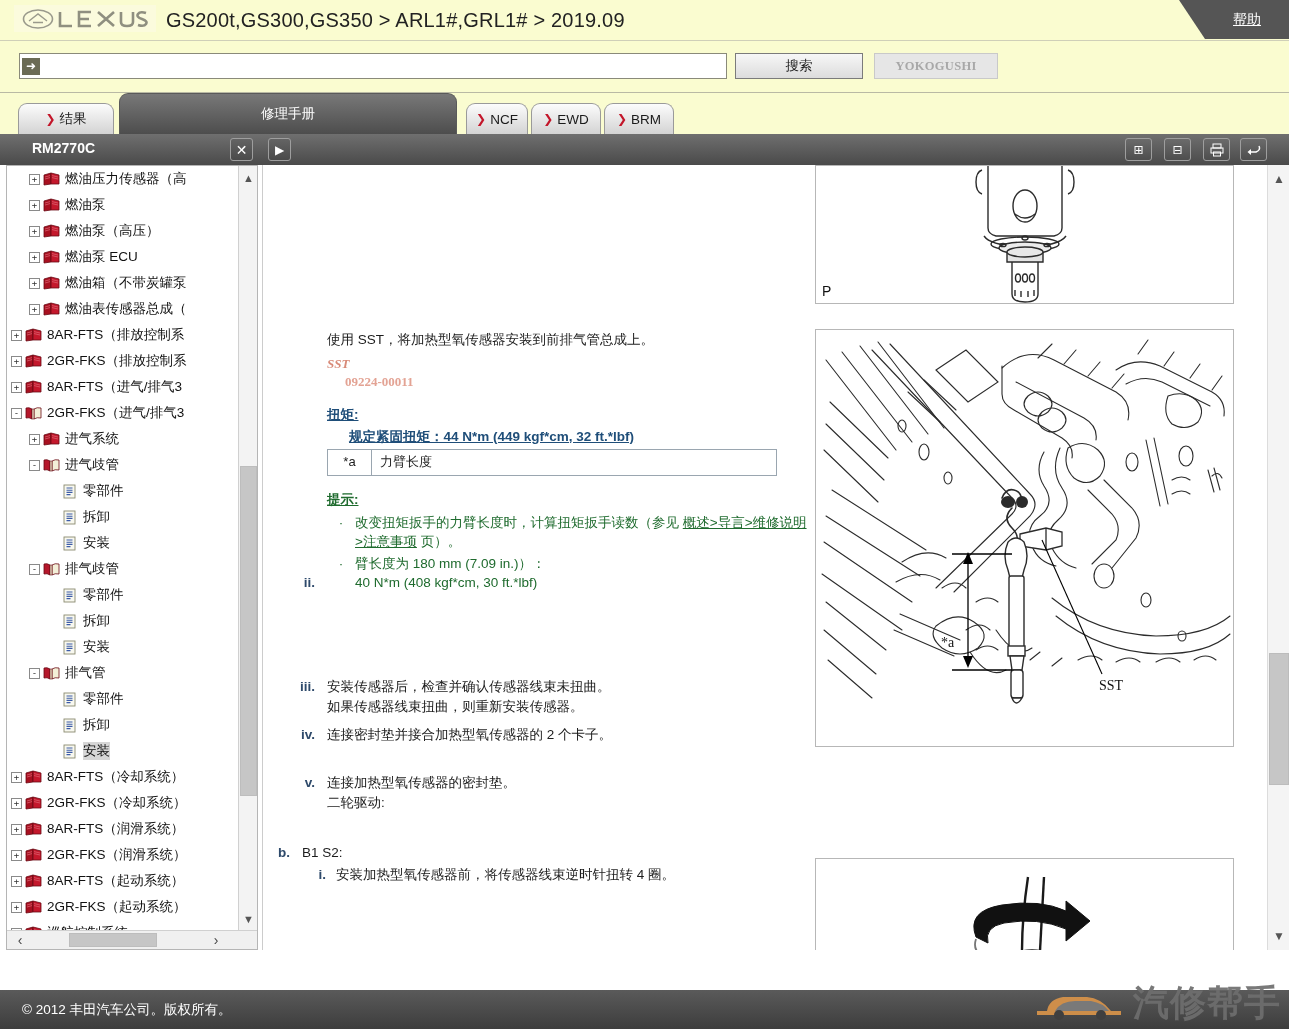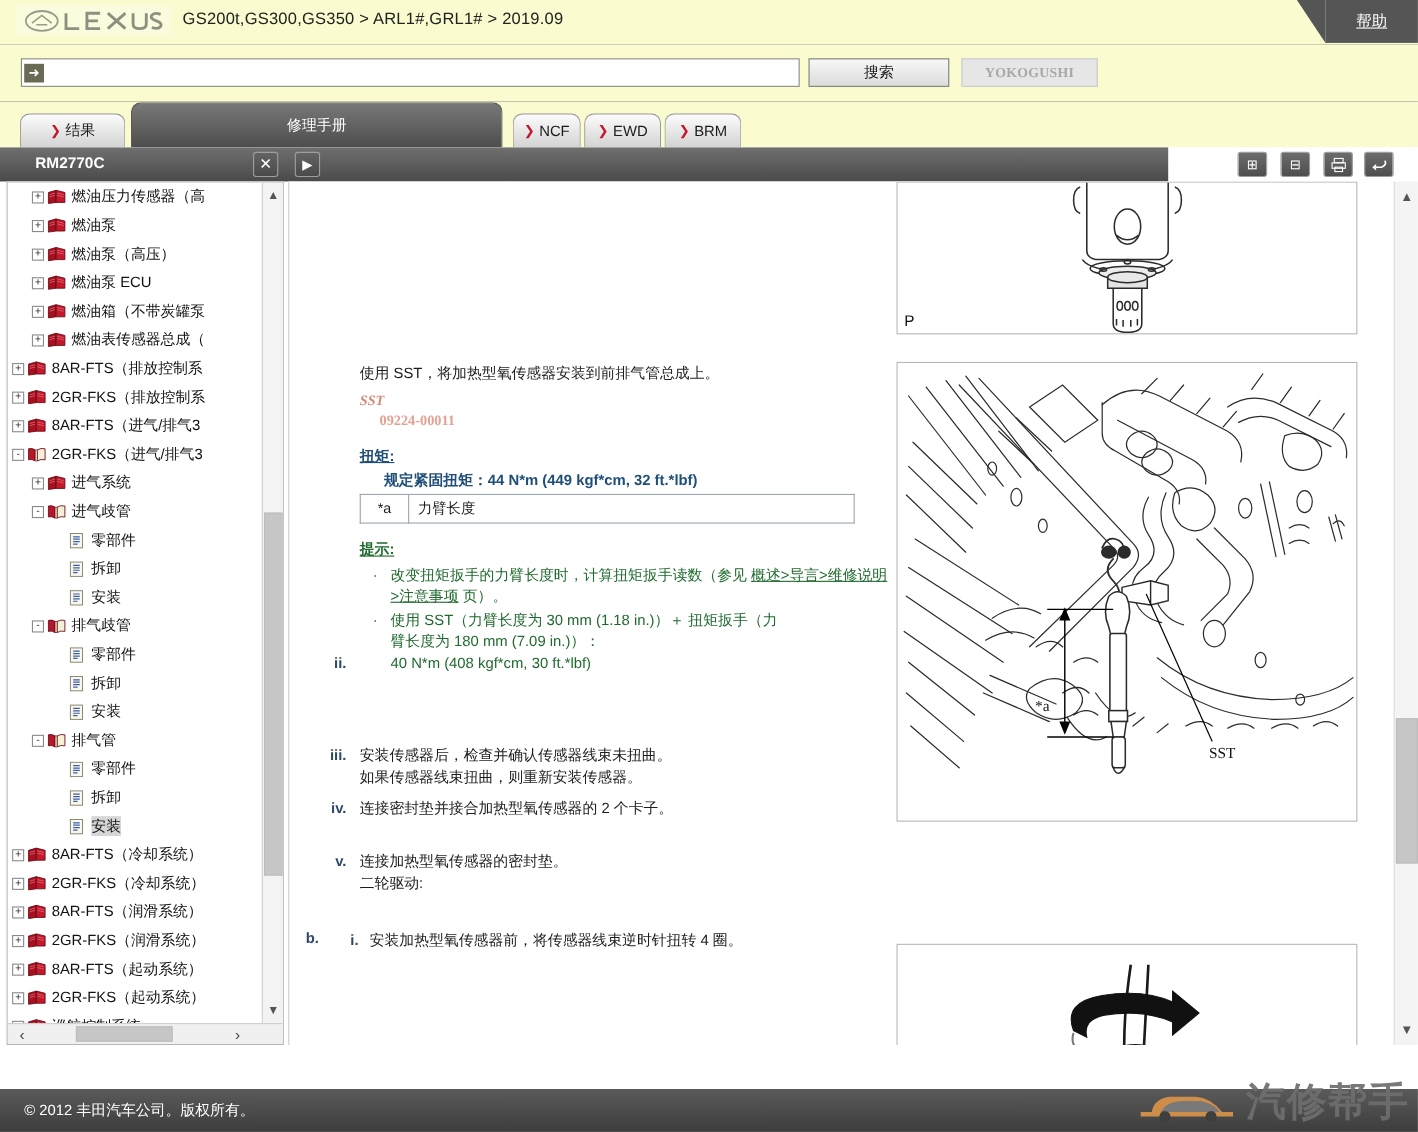--- a/index.html
+++ b/index.html
@@ -19,21 +19,21 @@
     border-bottom:1px solid #cfcfb8;
   }
   .logo-box {
     position:absolute; left:14px; top:5px; width:142px; height:27px;
     background:#fbfbdd;
     display:flex; align-items:center; justify-content:center;
   }
   .logo-svg { display:block; }
   .breadcrumb {
     position:absolute; left:166px; top:9px;
-    font-size:15px; color:#222; letter-spacing:0.2px;
+    font-size:20px; color:#222; letter-spacing:0.2px;
     white-space:nowrap;
   }
   .help-tab {
     position:absolute; right:0; top:0; width:84px; height:39px;
     background:#555555;
     color:#fff; font-size:14px;
     display:flex; align-items:center; justify-content:center;
   }
   .help-tab span { text-decoration: underline; }
   .help-tab::before {
@@ -113,21 +113,21 @@
   .tab-ncf { left:466px; width:62px; }
   .tab-ewd { left:531px; width:70px; }
   .tab-brm { left:604px; width:70px; }
 
   
   .frame {
     position:absolute; left:0; top:134px; width:1289px; height:840px;
     background:#ffffff;
   }
   .toolbar {
-    position:absolute; left:0; top:0; width:1062px; height:31px;
+    position:absolute; left:0; top:0; width:1289px; height:31px;
     background: linear-gradient(#6f6f6f,#4a4a4a);
   }
   .doc-id {
     position:absolute; left:32px; top:6px;
     font-size:14px; font-weight:bold; color:#ffffff;
   }
   .tb-btn {
     position:absolute; top:4px; width:23px; height:23px;
     border:1px solid #9e9e9e; border-radius:3px;
     background:linear-gradient(#646464,#4a4a4a);
@@ -220,21 +220,21 @@
     font-size:13.5px; color:#1c1c1c; line-height:1.45;
   }
   .step .num {
     width:34px; flex:none; color:#2e4a6b; font-weight:bold;
     text-align:right; padding-right:12px;
   }
   .step .body { flex:1; }
   .sst-label { color:#d88a78; font-style:italic; font-weight:bold; font-family:"Liberation Serif","DejaVu Serif",serif; font-size:13px; margin-top:5px;}
   .sst-num  { color:#e3a394; font-weight:bold; font-family:"Liberation Serif","DejaVu Serif",serif; font-size:13px; margin-left:18px; }
   .torque-h { color:#1f4e79; font-weight:bold; margin-top:13px; text-decoration: underline; }
-  .torque-v { color:#1f4e79; font-weight:bold; margin-left:22px; margin-top:2px; }
+  .torque-v { color:#1f4e79; font-weight:bold; margin-left:22px; margin-top:2px;text-decoration:underline; }
   .illus-h  { color:#3673a5; margin-top:16px; font-size:13px; }
   .illus-tbl {
     margin-top:3px; border-collapse:collapse; width:450px;
     border:1px solid #9aa6b0;
   }
   .illus-tbl td { border:1px solid #9aa6b0; font-size:13px; padding:3px 8px; color:#1c1c1c; }
   .illus-tbl td.k { width:44px; text-align:center; }
   .hint-h { color:#1f6b2e; font-weight:bold; margin-top:14px; text-decoration: underline; }
   .hint-list { margin:3px 0 0 0; padding:0; list-style:none; color:#1f6b2e; font-size:13.5px; }
   .hint-list li { display:flex; margin-top:2px; line-height:1.45; }
@@ -651,21 +651,20 @@
           <ul class="hint-list">
             <li>
               <span class="b">·</span>
               <span class="t">
                 <span>改变扭矩扳手的力臂长度时，计算扭矩扳手读数（参见 </span><a href="#">概述&gt;导言&gt;维修说明&gt;注意事项</a><span> 页）。</span>
               </span>
             </li>
             <li>
               <span class="b">·</span>
               <span class="t">
-                <div>使用 SST（力臂长度为 30 mm (1.18 in.)）＋ 扭矩扳手（力</div>
                 <div>臂长度为 180 mm (7.09 in.)）：</div>
                 <div>40 N*m (408 kgf*cm, 30 ft.*lbf)</div>
               </span>
             </li>
           </ul>
         </div>
       </div>
 
       <div class="step" style="top:512px;left:0;width:520px;">
         <div class="num">iii.</div>
@@ -686,20 +685,21 @@
         <div class="num">v.</div>
         <div class="body">
           <div>连接加热型氧传感器的密封垫。</div>
           <div>二轮驱动:</div>
         </div>
       </div>
 
       <div class="step" style="top:678px;left:-25px;width:545px;">
         <div class="num">b.</div>
         <div class="body">
+          <div>B1 S2:</div>
           <div style="display:flex;margin-top:2px;">
             <div style="width:34px;flex:none;color:#2e4a6b;font-weight:bold;text-align:right;padding-right:10px;">i.</div>
             <div>安装加热型氧传感器前，将传感器线束逆时针扭转 4 圈。</div>
           </div>
         </div>
       </div>
     </div>
 
     <div class="fig" style="left:552px;top:0px;width:419px;height:139px;">
       <svg width="417" height="137" viewBox="0 0 417 137">

